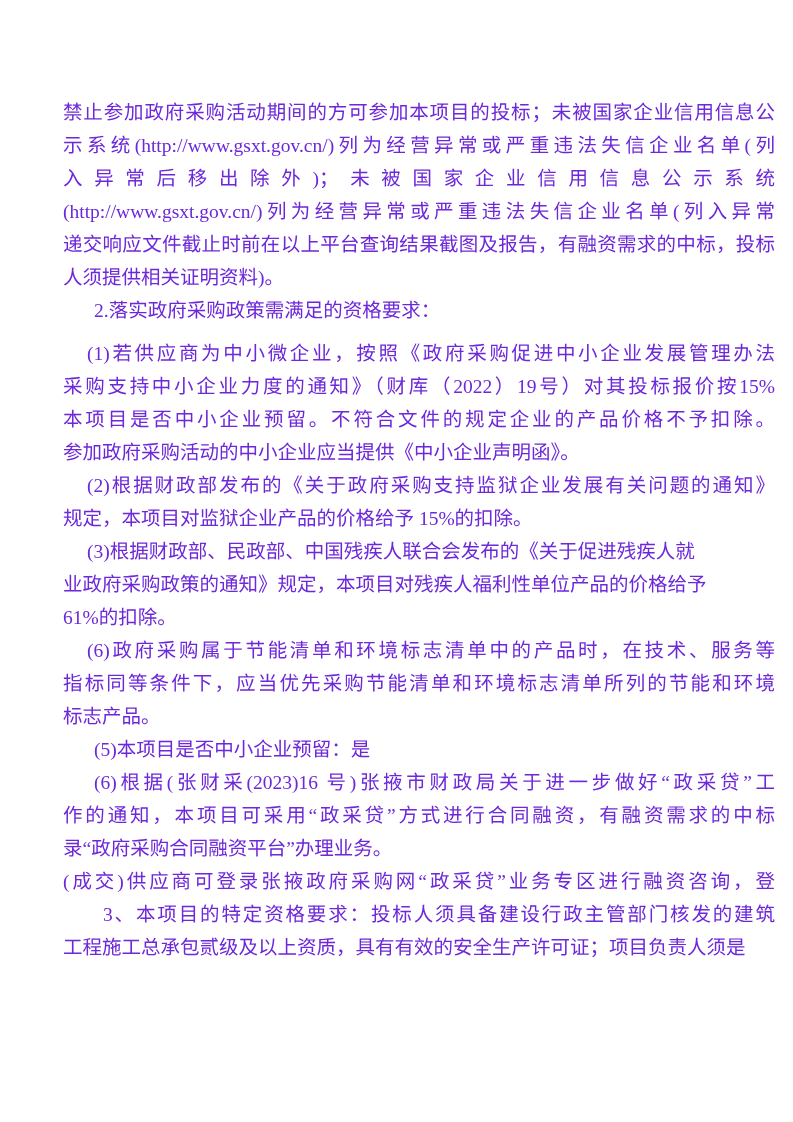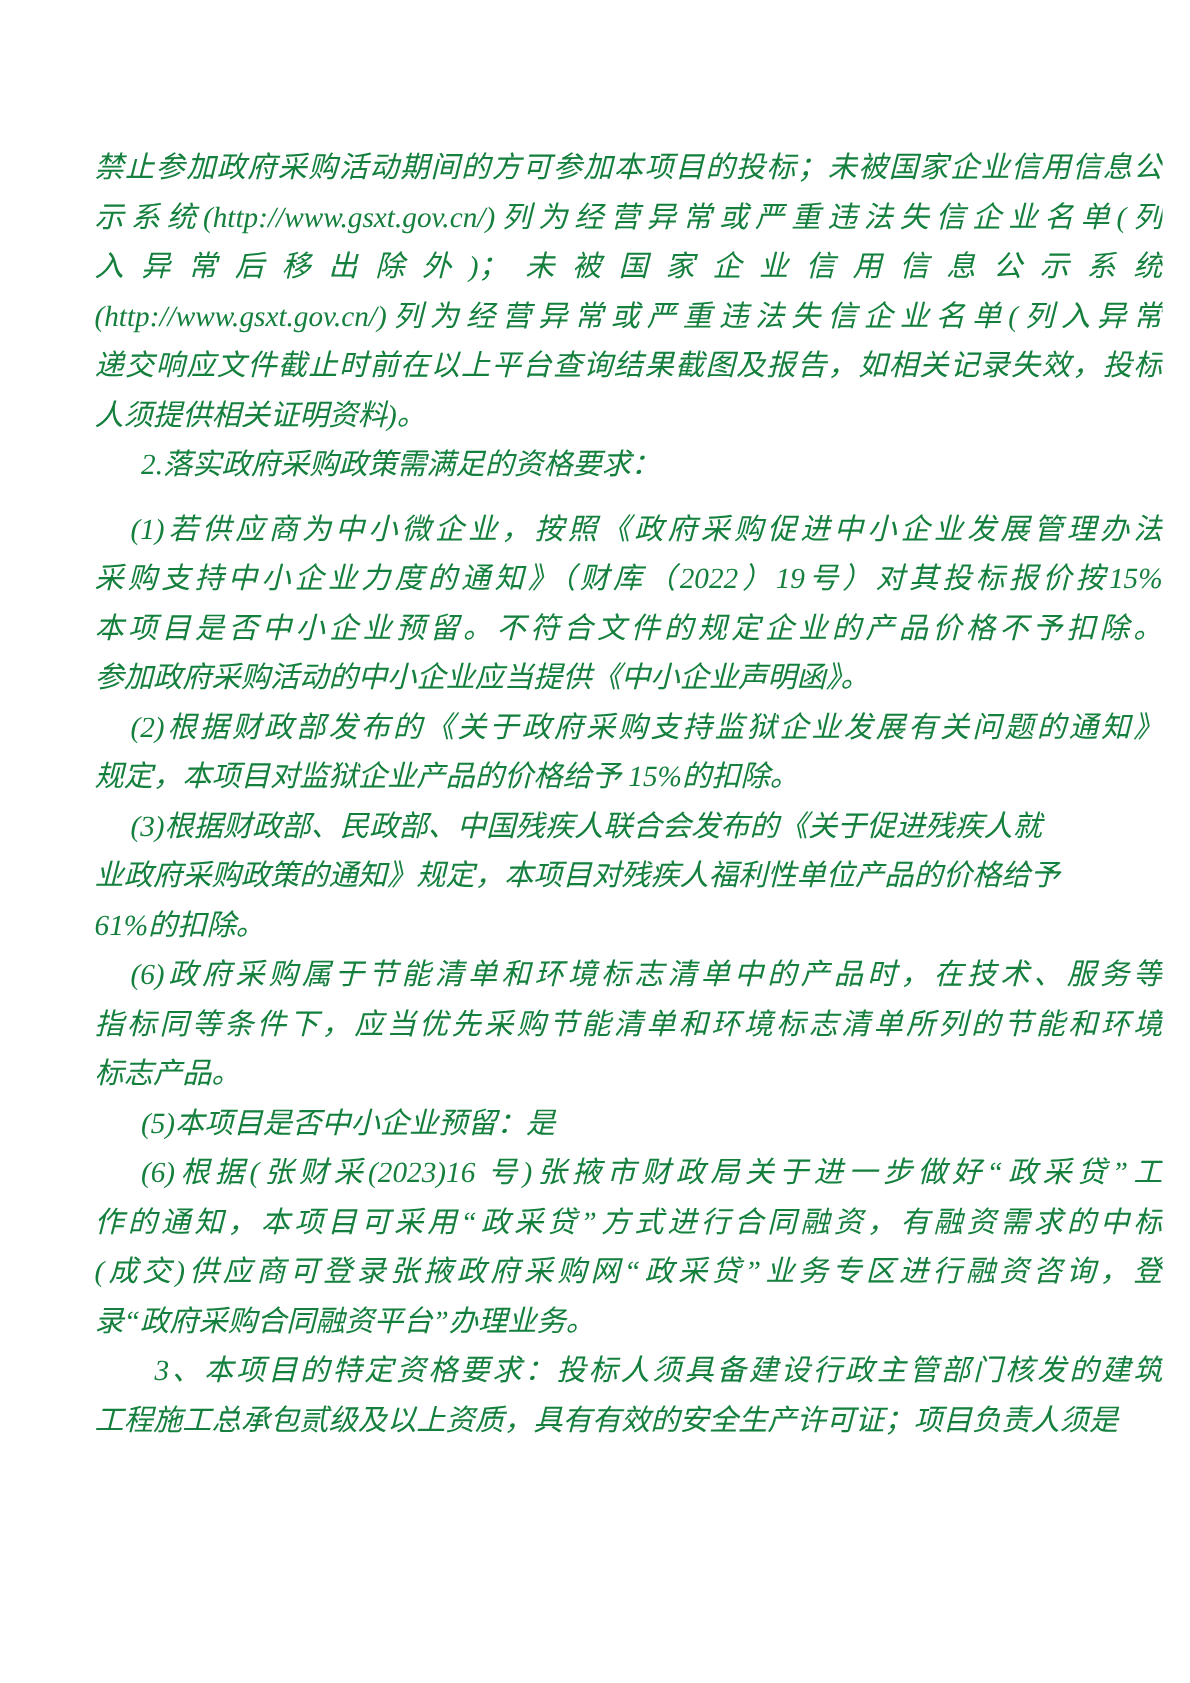--- a/index.html
+++ b/index.html
@@ -37,27 +37,27 @@
   }
   .line.natural {
     text-align: left;
     text-align-last: left;
   }
 </style>
 </head>
 <body>
 
 <div class="page" style="background: rgb(255, 255, 255);">
-  <div class="doc-body" style="color: #15803d; font-style: italic;">
+  <div class="doc-body" style="color: #6d28d9;">
       <div class="paragraph">
         <div class="line">禁止参加政府采购活动期间的方可参加本项目的投标；未被国家企业信用信息公</div>
         <div class="line">示系统(http://www.gsxt.gov.cn/)列为经营异常或严重违法失信企业名单(列</div>
         <div class="line">入异常后移出除外)；未被国家企业信用信息公示系统</div>
         <div class="line">(http://www.gsxt.gov.cn/)列为经营异常或严重违法失信企业名单(列入异常</div>
-        <div class="line">递交响应文件截止时前在以上平台查询结果截图及报告，如相关记录失效，投标</div>
+        <div class="line">递交响应文件截止时前在以上平台查询结果截图及报告，有融资需求的中标，投标</div>
         <div class="line natural">人须提供相关证明资料)。</div>
       </div>
       <div class="paragraph">
         <div class="line natural" style="padding-left: 31px;">2.落实政府采购政策需满足的资格要求：</div>
       </div>
       <div class="paragraph" style="margin-top: 10px;">
         <div class="line" style="padding-left: 24px;">(1)若供应商为中小微企业，按照《政府采购促进中小企业发展管理办法</div>
         <div class="line">采购支持中小企业力度的通知》（财库（2022）19号）对其投标报价按15%</div>
         <div class="line">本项目是否中小企业预留。不符合文件的规定企业的产品价格不予扣除。</div>
         <div class="line natural">参加政府采购活动的中小企业应当提供《中小企业声明函》。</div>
@@ -75,21 +75,21 @@
         <div class="line" style="padding-left: 24px;">(6)政府采购属于节能清单和环境标志清单中的产品时，在技术、服务等</div>
         <div class="line">指标同等条件下，应当优先采购节能清单和环境标志清单所列的节能和环境</div>
         <div class="line natural">标志产品。</div>
       </div>
       <div class="paragraph">
         <div class="line natural" style="padding-left: 31px;">(5)本项目是否中小企业预留：是</div>
       </div>
       <div class="paragraph">
         <div class="line" style="padding-left: 31px;">(6)根据(张财采(2023)16 号)张掖市财政局关于进一步做好“政采贷”工</div>
         <div class="line">作的通知，本项目可采用“政采贷”方式进行合同融资，有融资需求的中标</div>
+        <div class="line natural">录“政府采购合同融资平台”办理业务。</div>
         <div class="line">(成交)供应商可登录张掖政府采购网“政采贷”业务专区进行融资咨询，登</div>
-        <div class="line natural">录“政府采购合同融资平台”办理业务。</div>
       </div>
       <div class="paragraph">
         <div class="line" style="padding-left: 40px;">3、本项目的特定资格要求：投标人须具备建设行政主管部门核发的建筑</div>
         <div class="line natural">工程施工总承包贰级及以上资质，具有有效的安全生产许可证；项目负责人须是</div>
       </div>
     </div>
 </div>
 
 </body></html>

